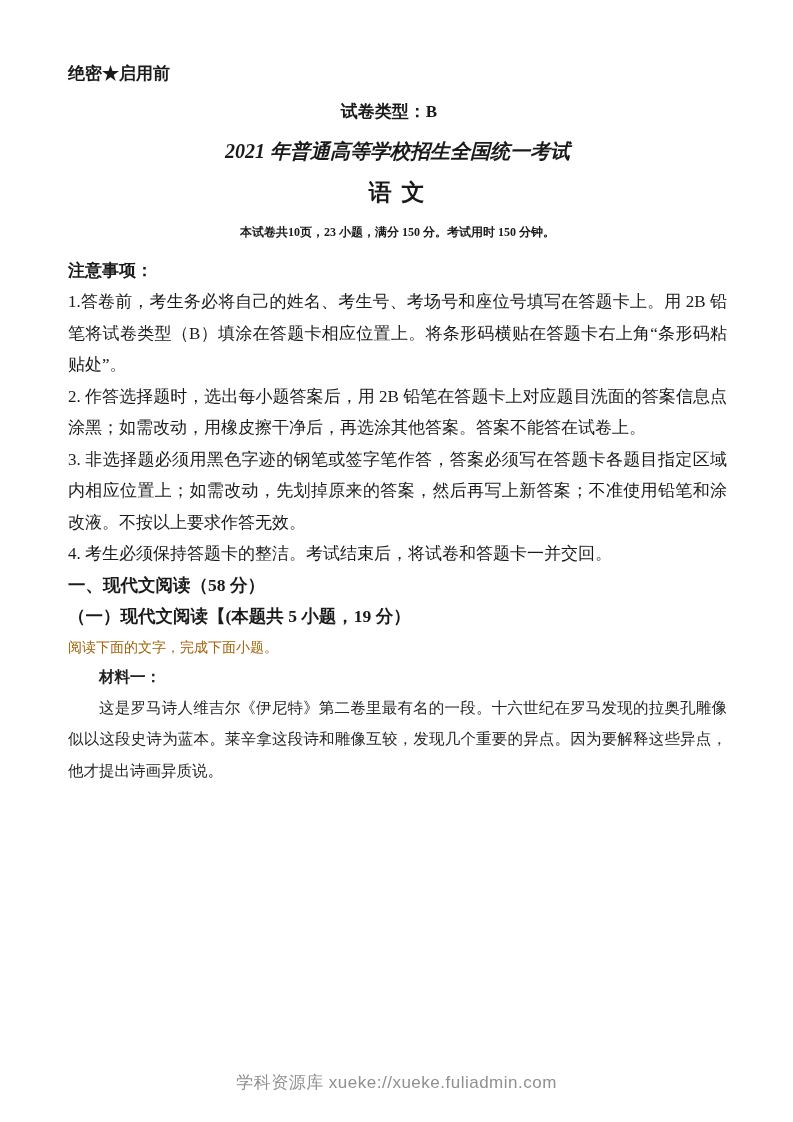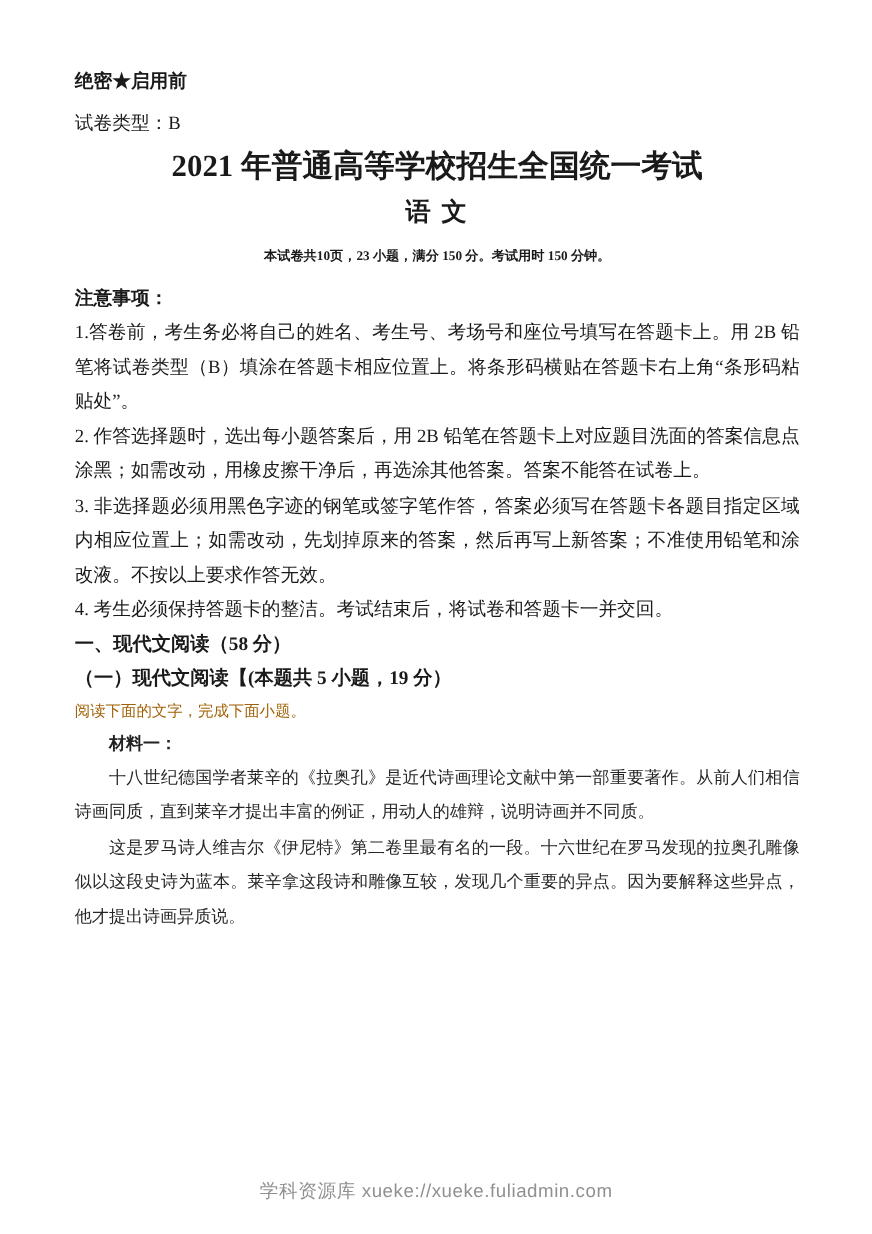--- a/index.html
+++ b/index.html
@@ -22,30 +22,31 @@
   }
   .classification {
     font-size: 17px;
     line-height: 24px;
     font-weight: bold;
   }
   .paper-type {
     margin-top: 14px;
     font-size: 17px;
     line-height: 24px;
-    font-weight: normal;
-    text-align: left;
+    font-weight: bold;
+    text-align: center;
     padding-right: 17px;
   }
   .title {
     margin: 12px 0 0 0;
-    font-size: 28px;
+    font-size: 20px;
     line-height: 31px;
     font-weight: bold;
     text-align: center;
+    font-style: italic;
   }
   .subject {
     margin: 10px 0 0 0;
     font-size: 23px;
     line-height: 31px;
     font-weight: bold;
     text-align: center;
     letter-spacing: 2px;
   }
   .exam-info {
@@ -135,21 +136,20 @@
     <p class="notice-item">4. 考生必须保持答题卡的整洁。考试结束后，将试卷和答题卡一并交回。</p>
 
     <div class="section-heading">一、现代文阅读（58 分）</div>
 
     <div class="subsection-heading">（一）现代文阅读【(本题共 5 小题，19 分）</div>
 
     <div class="instruction">阅读下面的文字，完成下面小题。</div>
 
     <div class="material-label">材料一：</div>
 
-    <p class="body-para">十八世纪德国学者莱辛的《拉奥孔》是近代诗画理论文献中第一部重要著作。从前人们相信诗画同质，直到莱辛才提出丰富的例证，用动人的雄辩，说明诗画并不同质。</p>
 
 
     <p class="body-para">这是罗马诗人维吉尔《伊尼特》第二卷里最有名的一段。十六世纪在罗马发现的拉奥孔雕像似以这段史诗为蓝本。莱辛拿这段诗和雕像互较，发现几个重要的异点。因为要解释这些异点，他才提出诗画异质说。</p>
 
   </div>
 
   <div class="footer">学科资源库 xueke://xueke.fuliadmin.com</div>
 </div>
 
 </body></html>

